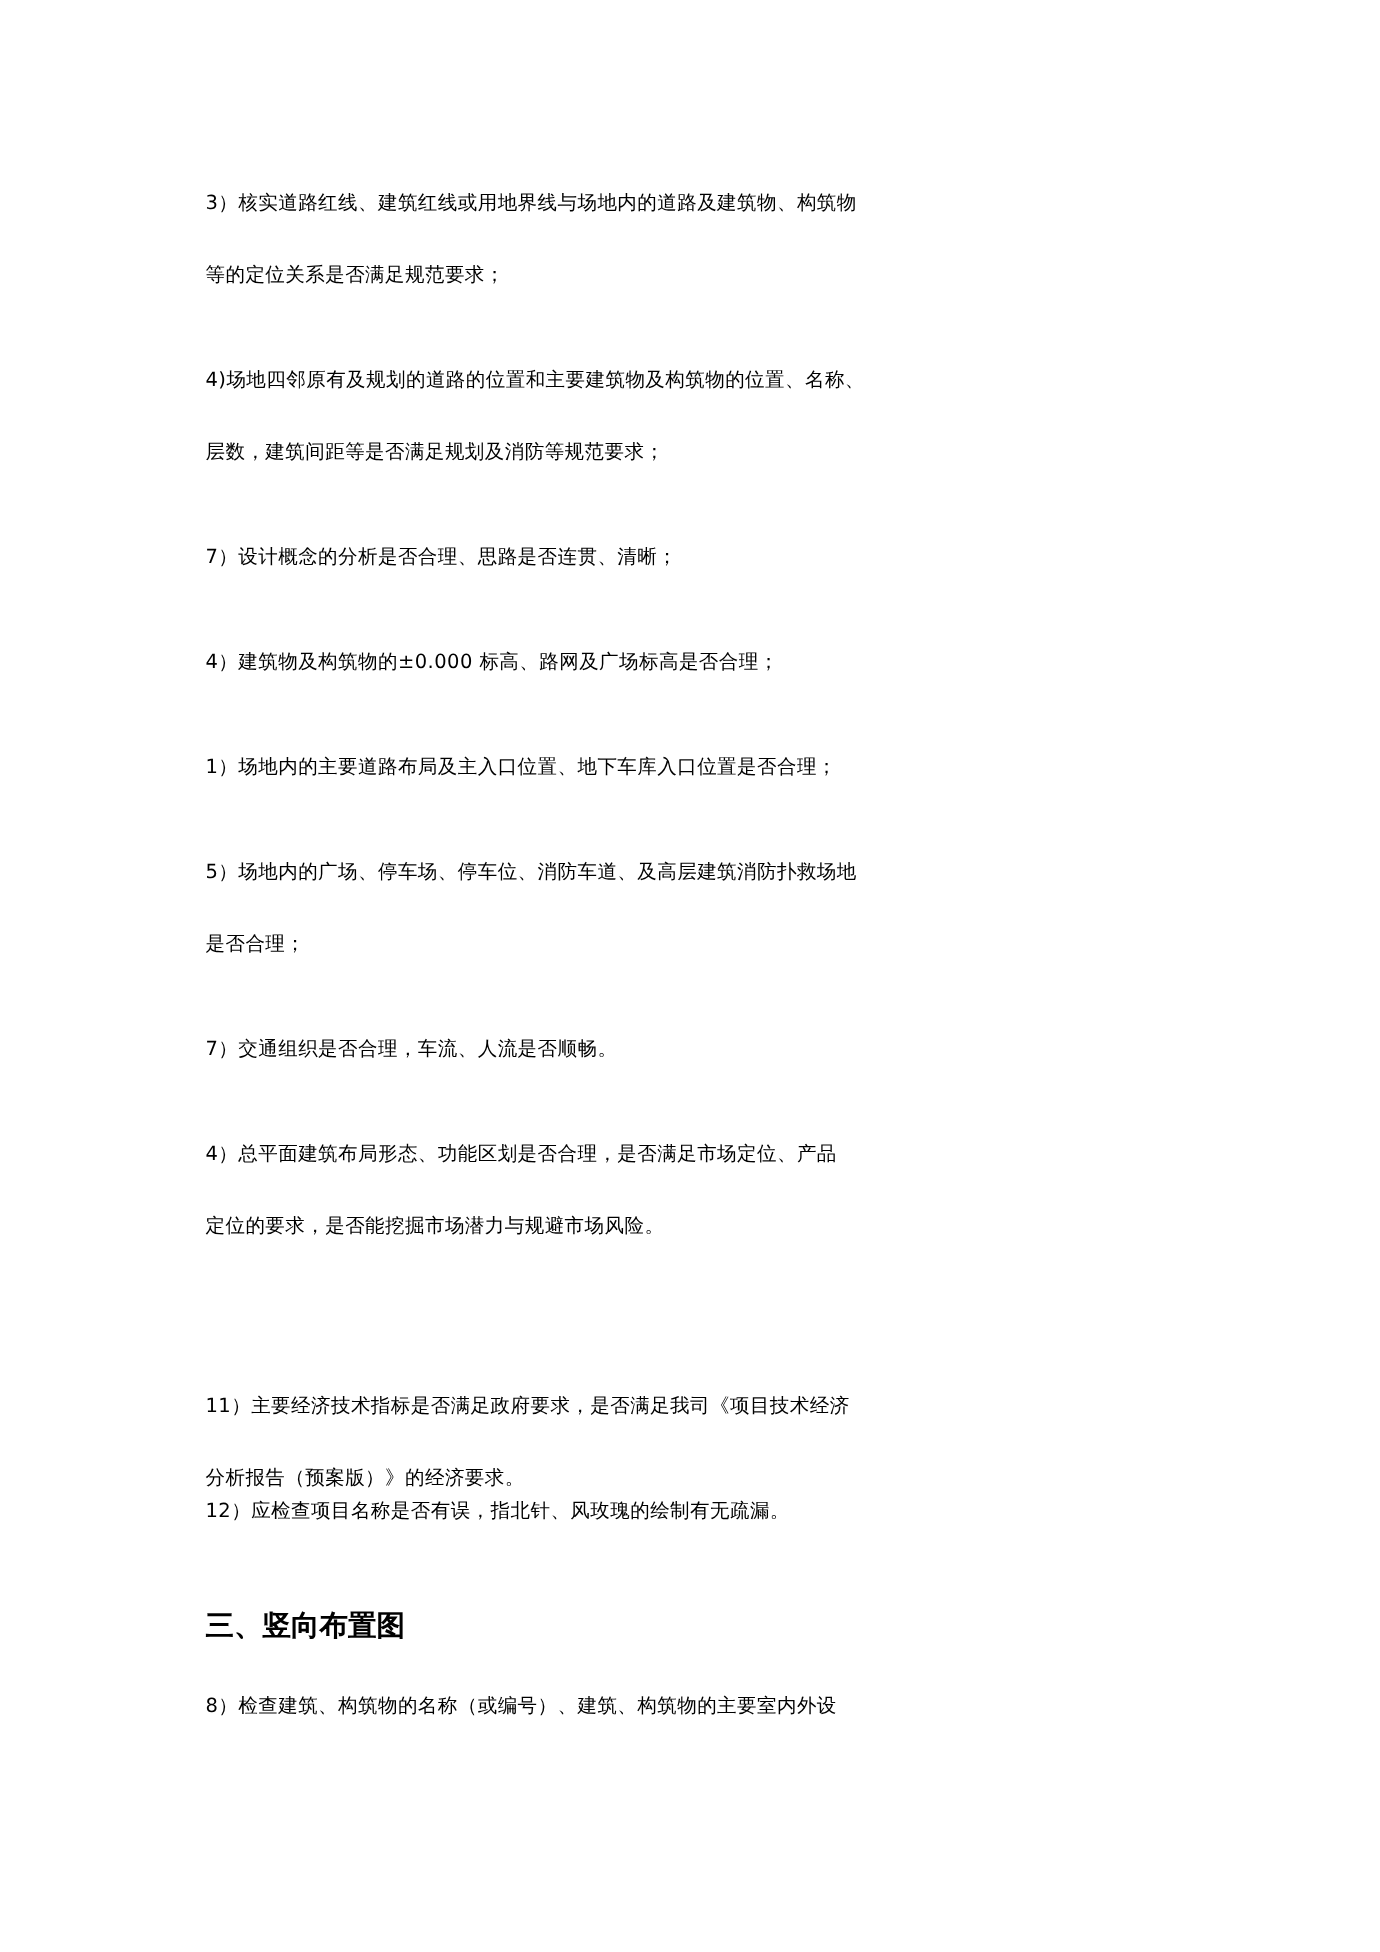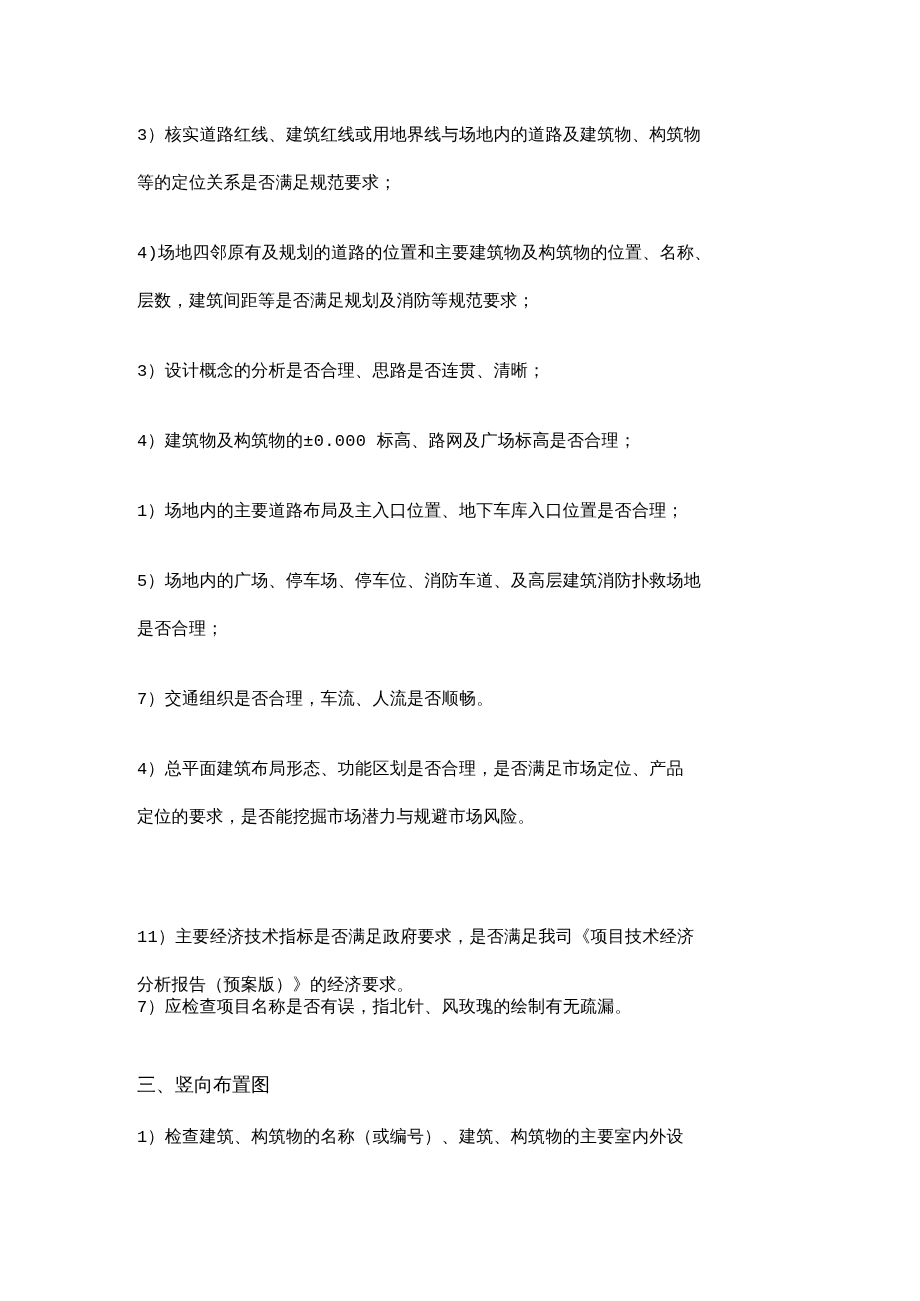--- a/index.html
+++ b/index.html
@@ -1,41 +1,41 @@
 <!DOCTYPE html>
 <html><head>
 <meta charset="utf-8">
 <style>
   html, body { margin: 0; padding: 0; background: #ffffff; }
   body { width: 920px; height: 1301px; position: relative; overflow: hidden;
          font-family: "DejaVu Sans", "Liberation Sans", sans-serif; color: #000000; }
   .page { position: absolute; left: 0; top: 0; width: 920px; height: 1301px; }
-  .para { position: absolute; left: 137px; width: 650px; font-size: 17px;
-          line-height: 48px; letter-spacing: 0.3px; margin: 0; font-family: Liberation Mono, monospace; }
+  .para { position: absolute; left: 137px; width: 650px; font-size: 13px;
+          line-height: 48px; letter-spacing: 0.3px; margin: 0; }
   .line { display: block; white-space: nowrap; height: 48px; }
-  .heading { position: absolute; left: 137px; font-size: 19px; font-weight: normal;
+  .heading { position: absolute; left: 137px; font-size: 19px; font-weight: bold;
              line-height: 32px; margin: 0; white-space: nowrap; }
 </style>
 </head>
 <body>
 
 <div class="page">
 
   <div class="para" style="top:112px">
     <span class="line">3）核实道路红线、建筑红线或用地界线与场地内的道路及建筑物、构筑物</span>
     <span class="line">等的定位关系是否满足规范要求；</span>
   </div>
 
   <div class="para" style="top:230px">
     <span class="line">4)场地四邻原有及规划的道路的位置和主要建筑物及构筑物的位置、名称、</span>
     <span class="line">层数，建筑间距等是否满足规划及消防等规范要求；</span>
   </div>
 
   <div class="para" style="top:348px">
-    <span class="line">3）设计概念的分析是否合理、思路是否连贯、清晰；</span>
+    <span class="line">7）设计概念的分析是否合理、思路是否连贯、清晰；</span>
   </div>
 
   <div class="para" style="top:418px">
     <span class="line">4）建筑物及构筑物的±0.000 标高、路网及广场标高是否合理；</span>
   </div>
 
   <div class="para" style="top:488px">
     <span class="line">1）场地内的主要道路布局及主入口位置、地下车库入口位置是否合理；</span>
   </div>
 
@@ -52,22 +52,22 @@
     <span class="line">4）总平面建筑布局形态、功能区划是否合理，是否满足市场定位、产品</span>
     <span class="line">定位的要求，是否能挖掘市场潜力与规避市场风险。</span>
   </div>
 
   <div class="para" style="top:914px">
     <span class="line">11）主要经济技术指标是否满足政府要求，是否满足我司《项目技术经济</span>
     <span class="line">分析报告（预案版）》的经济要求。</span>
   </div>
 
   <div class="para" style="top:984px">
-    <span class="line">7）应检查项目名称是否有误，指北针、风玫瑰的绘制有无疏漏。</span>
+    <span class="line">12）应检查项目名称是否有误，指北针、风玫瑰的绘制有无疏漏。</span>
   </div>
 
   <h2 class="heading" style="top:1068px">三、竖向布置图</h2>
 
   <div class="para" style="top:1114px">
-    <span class="line">1）检查建筑、构筑物的名称（或编号）、建筑、构筑物的主要室内外设</span>
+    <span class="line">8）检查建筑、构筑物的名称（或编号）、建筑、构筑物的主要室内外设</span>
   </div>
 
 </div>
 
 </body></html>

